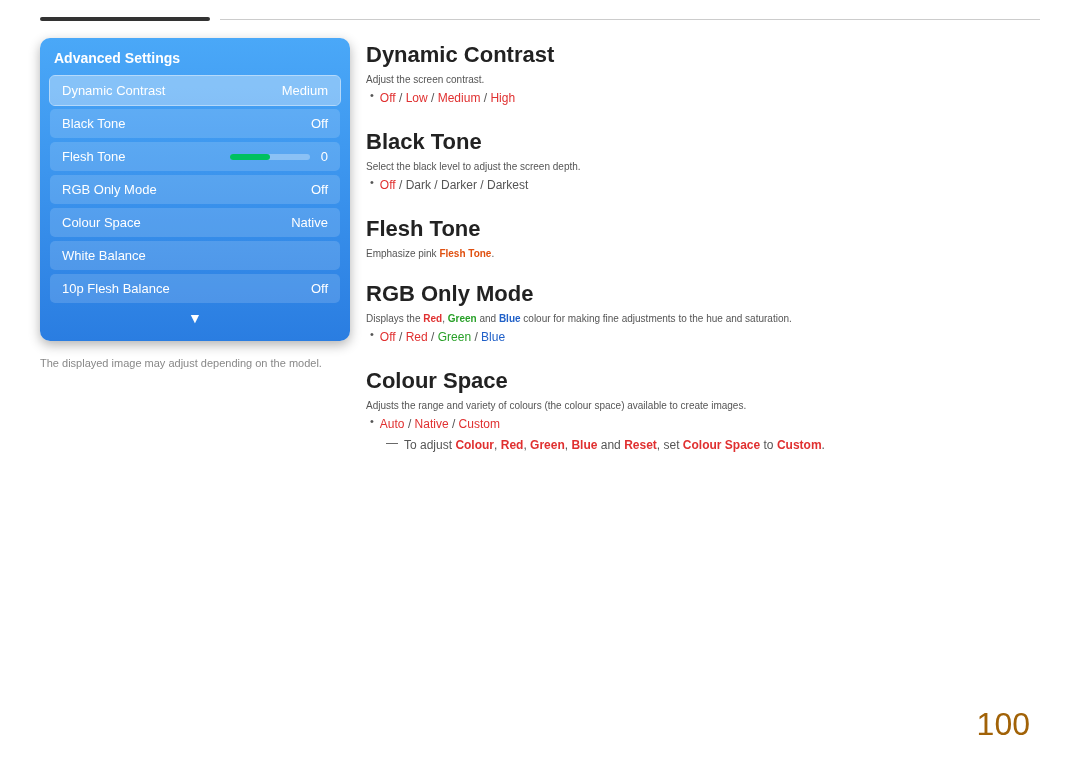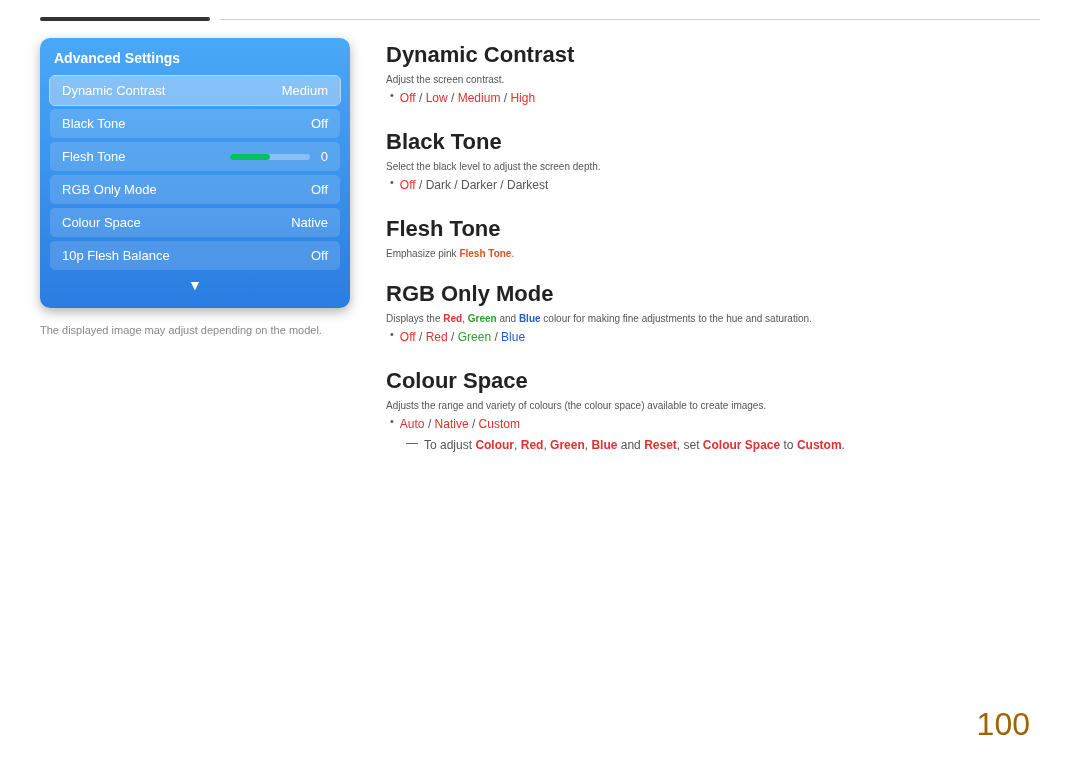--- a/index.html
+++ b/index.html
@@ -30,21 +30,21 @@
       flex: 1;
       height: 1px;
       background: #ccc;
       margin-left: 10px;
     }
 
     
     .main-layout {
       display: flex;
       padding: 10px 40px 20px 40px;
-      gap: 36px;
+      gap: 16px;
       height: calc(763px - 28px);
     }
 
     
     .left-panel {
       width: 310px;
       flex-shrink: 0;
     }
 
     .advanced-settings-box {
@@ -259,20 +259,24 @@
       <div class="menu-item">
         <span class="item-label">RGB Only Mode</span>
         <span class="item-value">Off</span>
       </div>
 
       <div class="menu-item">
         <span class="item-label">Colour Space</span>
         <span class="item-value">Native</span>
       </div>
 
+      <div class="menu-item">
+        <span class="item-label">White Balance</span>
+        <span class="item-value"></span>
+      </div>
 
       <div class="menu-item">
         <span class="item-label">10p Flesh Balance</span>
         <span class="item-value">Off</span>
       </div>
 
       <div class="arrow-down-container">
         <span class="arrow-down">▼</span>
       </div>
     </div>

